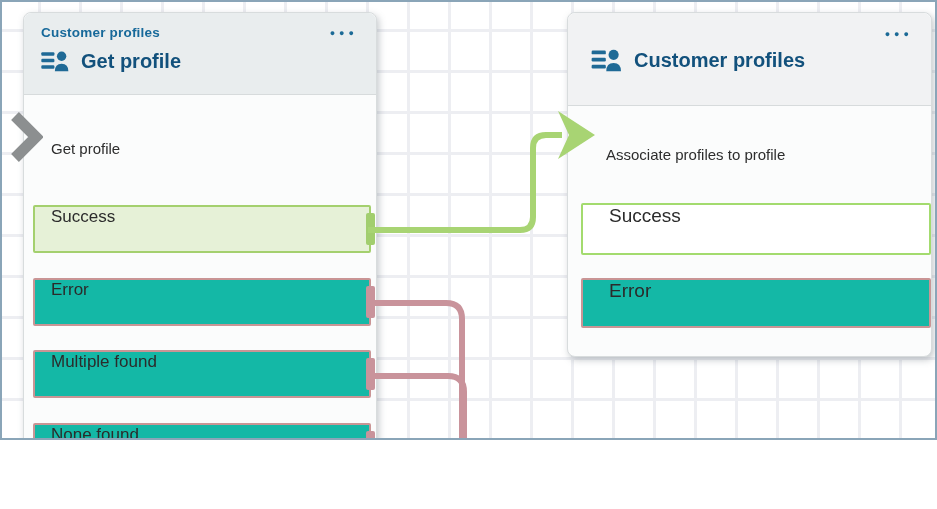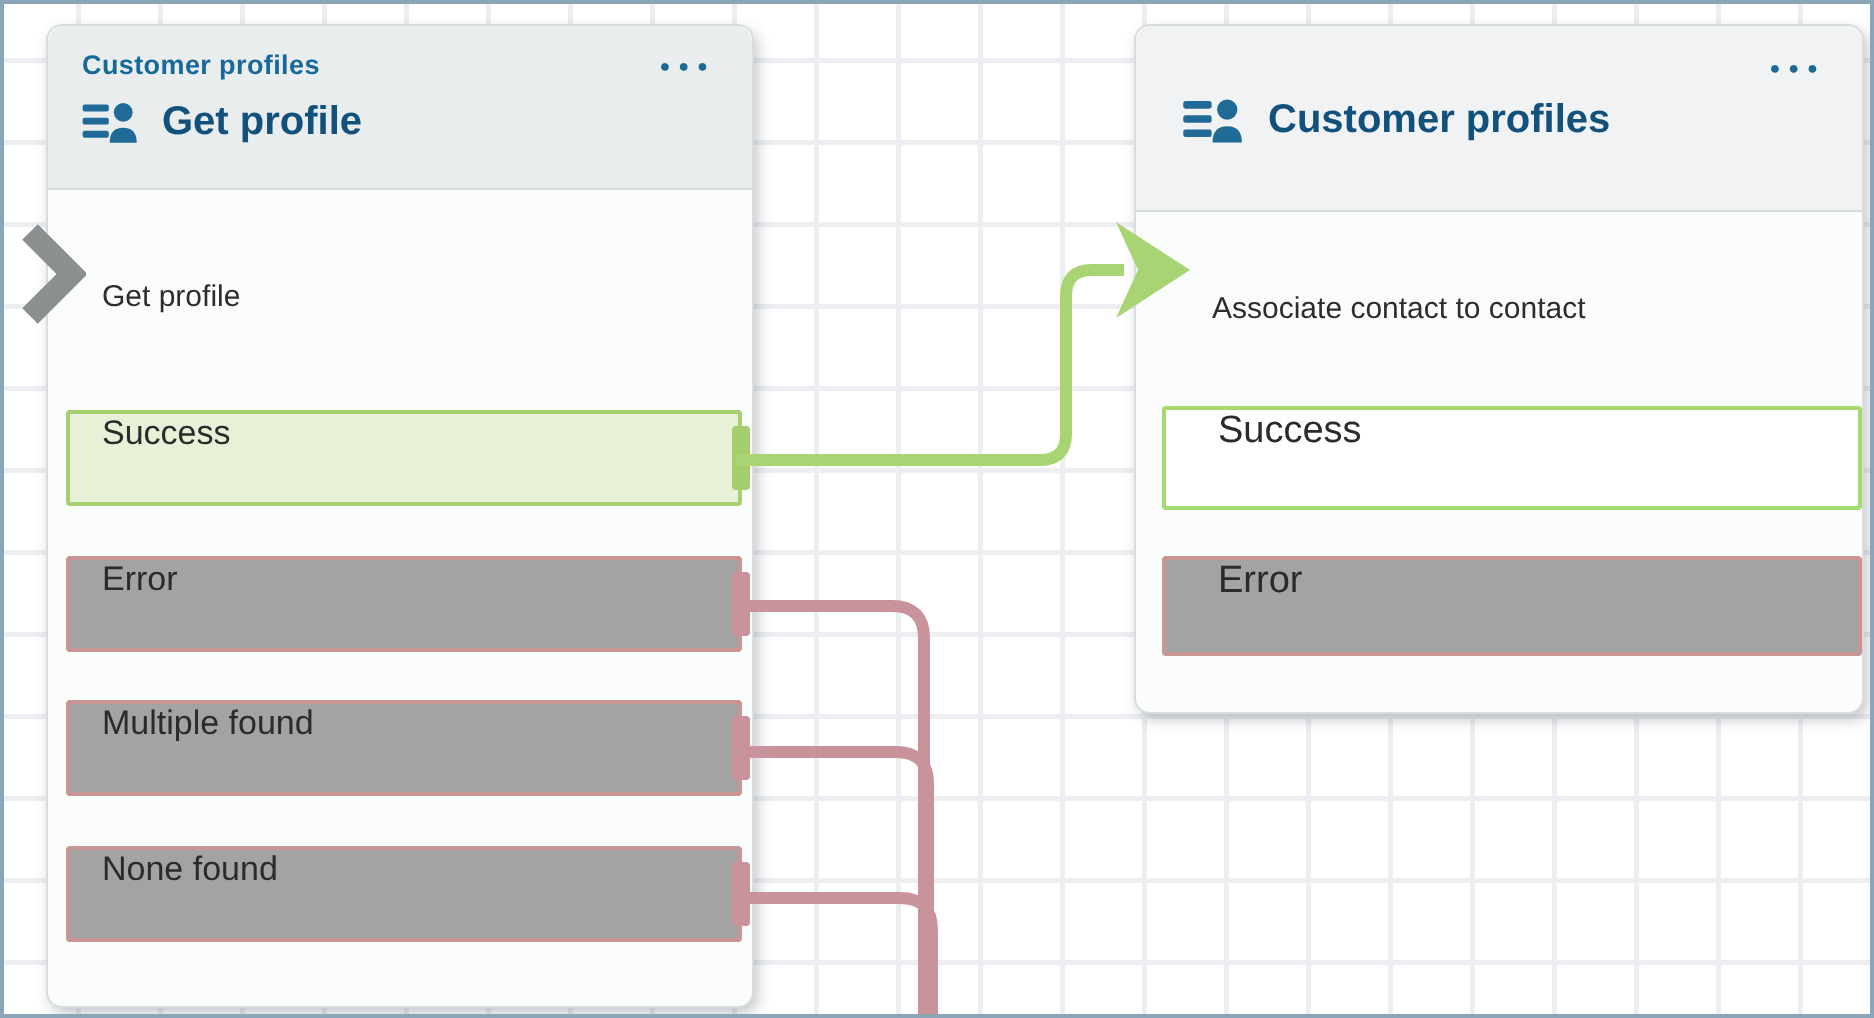--- a/index.html
+++ b/index.html
@@ -1,20 +1,20 @@
 <!DOCTYPE html>
 <html><head>
 <meta charset="utf-8">
 <style>
   * { margin:0; padding:0; box-sizing:border-box; }
   html,body { width:937px; height:509px; }
   body { font-family:"Liberation Sans", sans-serif; }
 
   .frame {
-    position:relative; width:937px; height:509px; overflow:hidden;
+    position:relative; width:937px; height:440px; overflow:hidden;
     border:2px solid #8aa5b8; background:#ffffff;
   }
   .canvas {
     position:absolute; inset:0;
     background-color:#ffffff;
     background-image:
       linear-gradient(to right, #edeef2 2.5px, transparent 2.5px),
       linear-gradient(to bottom, #edeef2 2.5px, transparent 2.5px);
     background-size:41px 41px;
     background-position:36px 27px;
@@ -54,21 +54,21 @@
 
   .out-row {
     position:absolute; display:flex; 
     border:2px solid transparent; border-radius:2px;
   }
   .block-left .out-row  { left:9px;  width:338px; height:48px; padding-left:16px; font-size:17px; color:#2b2b2b; }
   .block-right .out-row { left:13px; width:350px; padding-left:26px; font-size:19px; color:#2b2b2b; }
 
   .row-success-fill    { background:#e6f1d7; border-color:#a4d06e; }
   .row-success-outline { background:#ffffff; border-color:#a3db6e; }
-  .row-error           { background:#a3a3a3; border-color:#c99595; }
+  .row-error           { background:#14b8a6; border-color:#c99595; }
 
   .port {
     position:absolute; right:-6px; top:50%; margin-top:-16px;
     width:9px; height:32px; border-radius:2px; cursor:pointer;
   }
   .port-success { background:#a2ce6e; }
   .port-error   { background:#c9939b; }
 
   .input-port { position:absolute; }
   .block-left  .input-port { left:-15px; top:96px; }
@@ -138,21 +138,21 @@
             <rect x="0" y="9" width="12" height="3.2" rx="1"></rect>
             <rect x="0" y="15" width="12" height="3.2" rx="1"></rect>
             <circle cx="18.6" cy="6.6" r="4.3"></circle>
             <path d="M12.4,20.5 Q12.4,13.6 18.6,13.6 Q24.8,13.6 24.8,20.5 Z"></path>
           </g>
         </svg>
         <span class="block-title">Customer profiles</span>
       </div>
     </div>
 
-    <div class="action-text">Associate contact to contact</div>
+    <div class="action-text">Associate profiles to profile</div>
 
     <div class="out-row row-success-outline" style="top:190px; height:52px;">
       <span>Success</span>
     </div>
     <div class="out-row row-error" style="top:265px; height:50px;">
       <span>Error</span>
     </div>
   </div>
 
   <svg class="overlay" viewBox="0 0 937 509">

